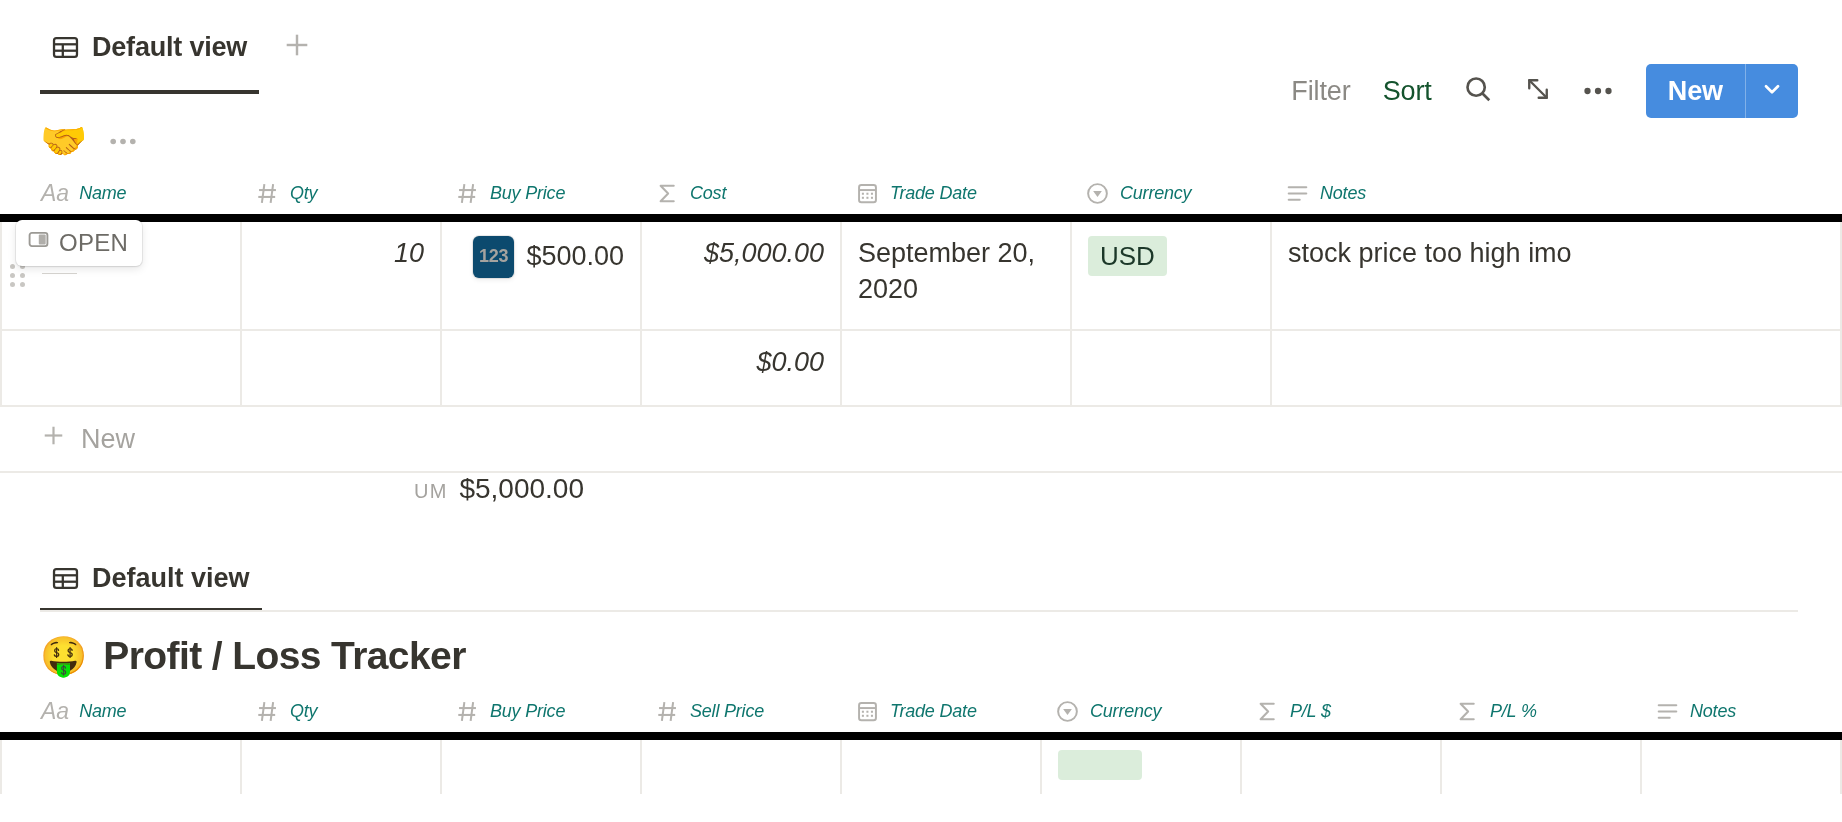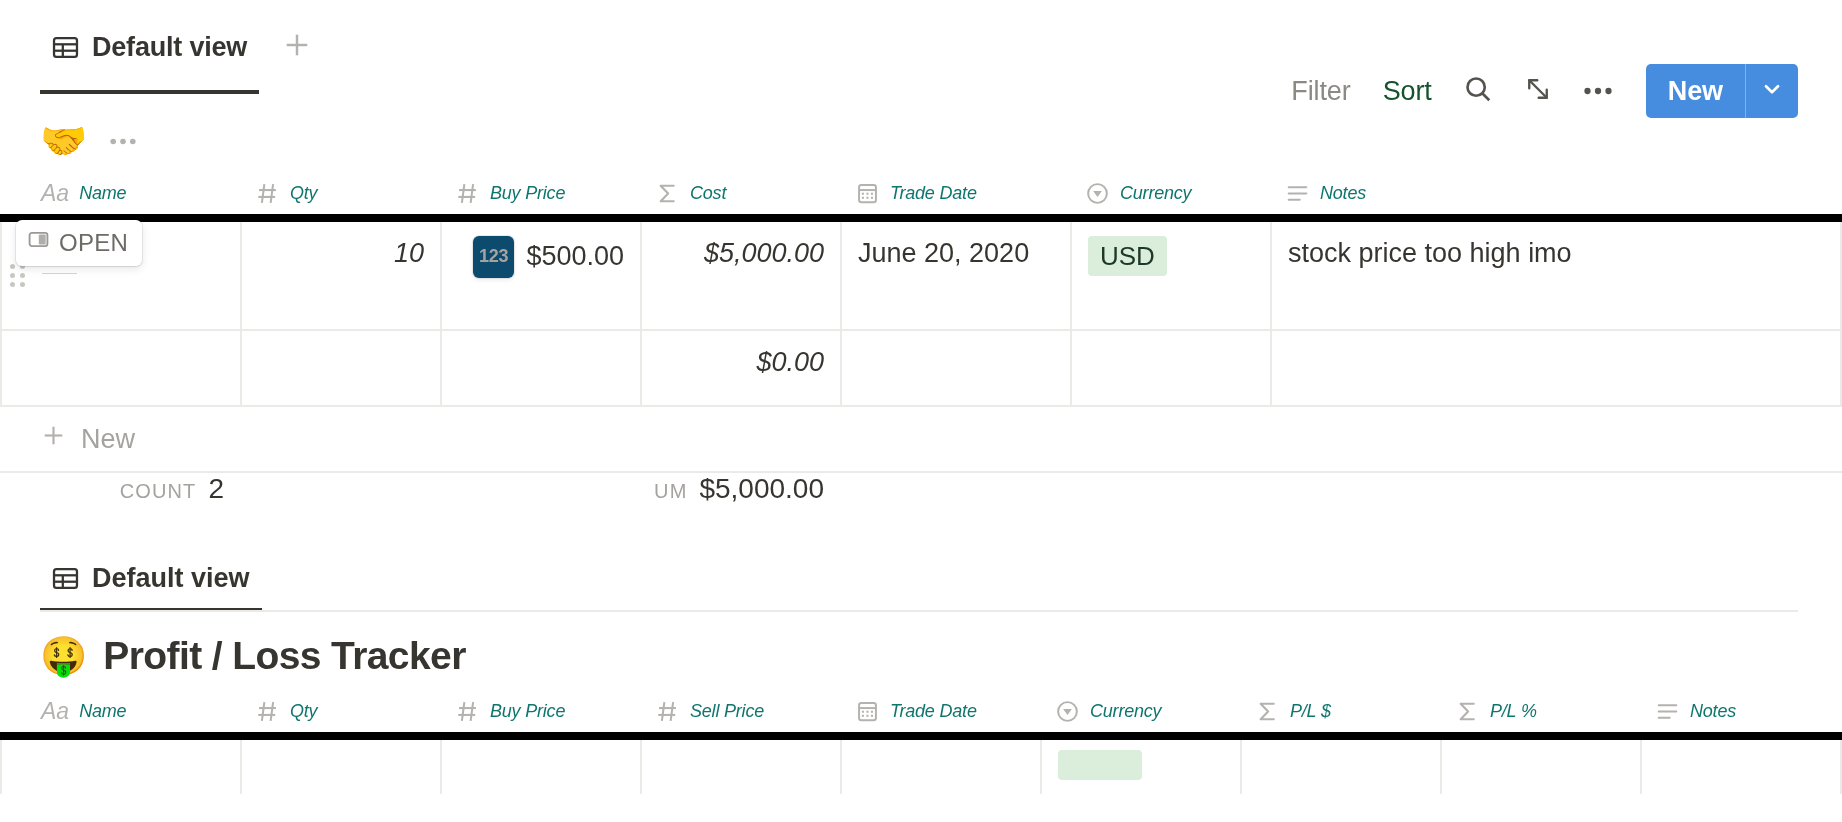--- a/index.html
+++ b/index.html
@@ -389,21 +389,21 @@
             </span>
           </td>
           <td class="num">10</td>
           <td>
             <span class="num123-wrap">
               <span class="badge123">123</span>
               <span>$500.00</span>
             </span>
           </td>
           <td class="num">$5,000.00</td>
-          <td>June 20, 2020</td>
+          <td>September 20, 2020</td>
           <td>
             <span class="pill-green">USD</span>
           </td>
           <td>stock price too high imo</td>
         </tr>
         <tr class="body-row r2">
           <td style="padding-left:40px"></td>
           <td class="num"></td>
           <td class="num"></td>
           <td class="num">$0.00</td>
@@ -418,24 +418,20 @@
       <span>
         <svg viewBox="0 0 16 16" width="27" height="27" stroke="#b4b2ae" stroke-width="1.3">
           <line x1="8" y1="2.8" x2="8" y2="13.2"></line>
             <line x1="2.8" y1="8" x2="13.2" y2="8"></line>
         </svg>
       </span>
       <span>New</span>
     </div>
 
     <div class="foot-row">
-      <div class="foot-cell" style="width:240px">
-        <span class="foot-lbl">COUNT</span>
-        <span class="foot-val">2</span>
-      </div>
       <div class="foot-cell" style="width:200px"></div>
       <div class="foot-cell" style="width:200px"></div>
       <div class="foot-cell" style="width:200px">
         <span class="foot-lbl">UM</span>
         <span class="foot-val">$5,000.00</span>
       </div>
     </div>
   </div>
 
   <div class="section">

